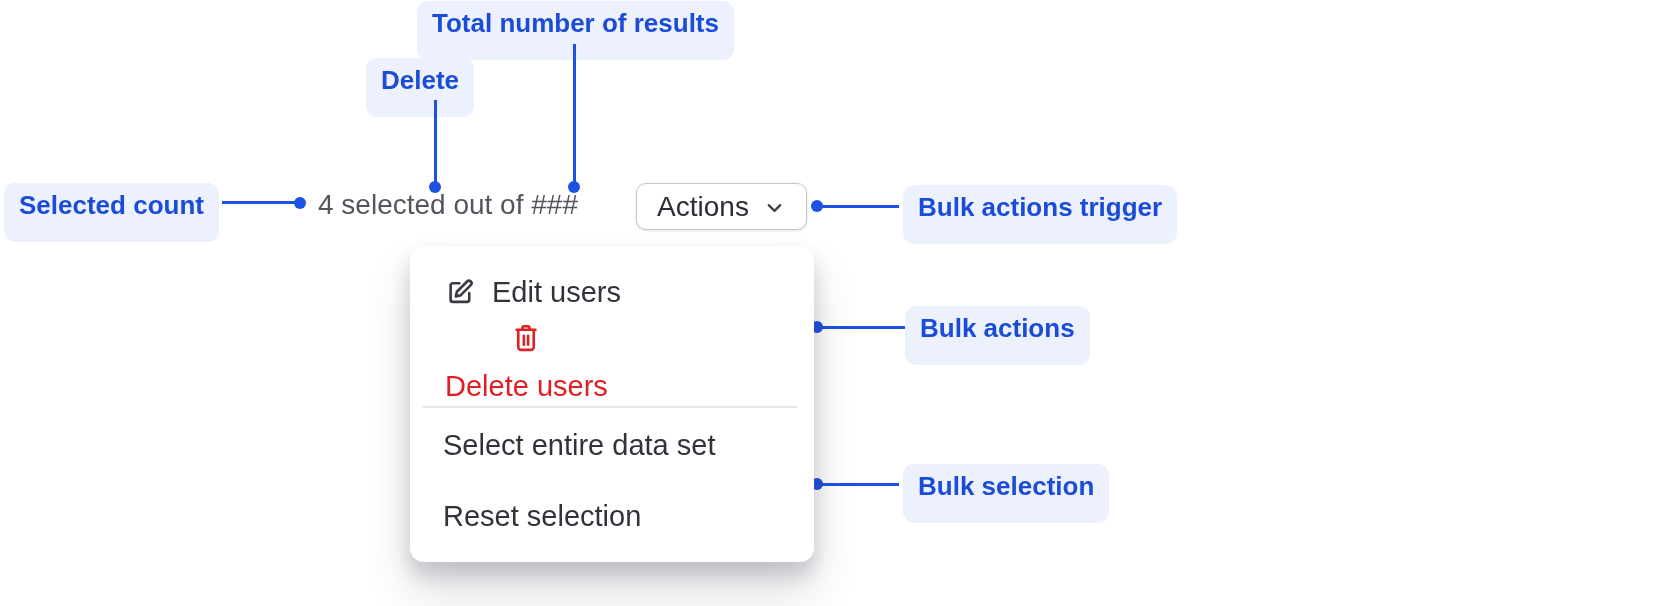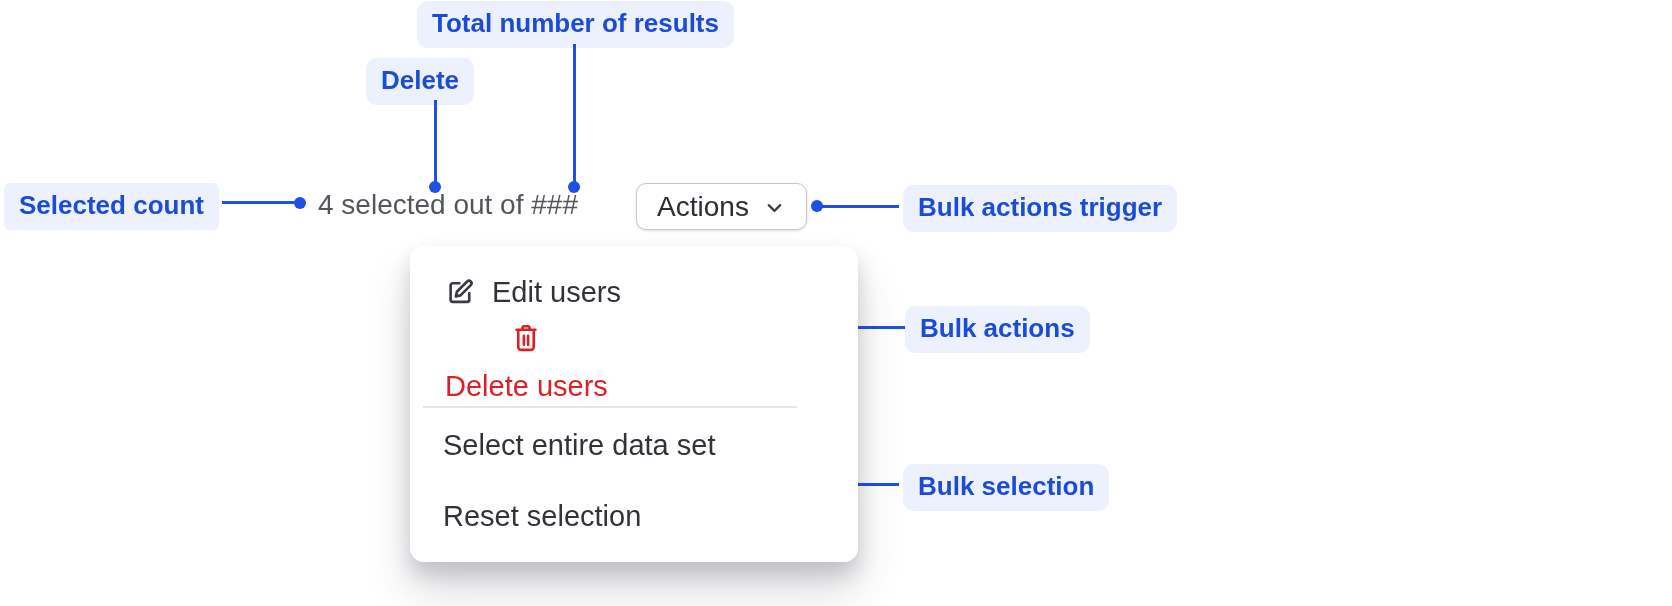--- a/index.html
+++ b/index.html
@@ -5,23 +5,23 @@
   html,body { margin:0; padding:0; background:#ffffff; }
   .canvas {
     position:relative; width:1672px; height:606px; background:#ffffff;
     font-family:"Liberation Sans", sans-serif; overflow:hidden;
   }
 
   
   .badge {
     position:absolute; background:#edf1fd; color:#1b4cd8;
     font-size:26px; font-weight:600; line-height:1;
-    padding:9px 15px 12px; border-radius:11px; white-space:nowrap;
+    padding:9px 15px 24px; border-radius:11px; white-space:nowrap;
   }
-  #badge-selected-count { left:4px;  top:183px;border-radius:6px; }
+  #badge-selected-count { left:4px;  top:183px; }
   #badge-message        { left:366px; top:58px; }
   #badge-total-results  { left:417px; top:1px; }
   #badge-trigger        { left:903px; top:185px; }
   #badge-bulk-actions   { left:905px; top:306px; }
   #badge-bulk-selection { left:903px; top:464px; }
 
   
   .line { position:absolute; background:#1d51e2; }
   .dot  { position:absolute; width:12px; height:12px; border-radius:50%; background:#1d51e2; }
   #line-selected-count { left:222px; top:201px; width:78px;  height:3px; }
@@ -49,21 +49,21 @@
     background:#ffffff; border:1.5px solid #c6c7cd; border-radius:10px;
     display:flex; align-items:center; justify-content:center; gap:14px;
     font-size:28px; color:#2d2d36; box-sizing:border-box; cursor:pointer;
     box-shadow:0 1px 3px rgba(0,0,0,0.12); padding:0;
     font-family:"Liberation Sans", sans-serif;
   }
   .actions-btn .chev { display:flex; margin-top:2px; }
 
   
   .menu-panel {
-    position:absolute; left:410px; top:246px; width:448px; height:316px;
+    position:absolute; left:410px; top:246px; width:404px; height:316px;
     background:#ffffff; border-radius:14px;
     box-shadow:0 12px 20px rgba(50,50,70,0.20), 0 30px 46px rgba(50,50,70,0.16);
   }
   .menu-item {
     position:absolute; transform:translateY(-50%);
     display:flex; align-items:center; gap:17px;
     font-size:29px; color:#32323b; white-space:nowrap; cursor:pointer;
   }
   .menu-item .mi-icon { display:flex; }
   #mi-edit   { left:35px; top:46px; }

